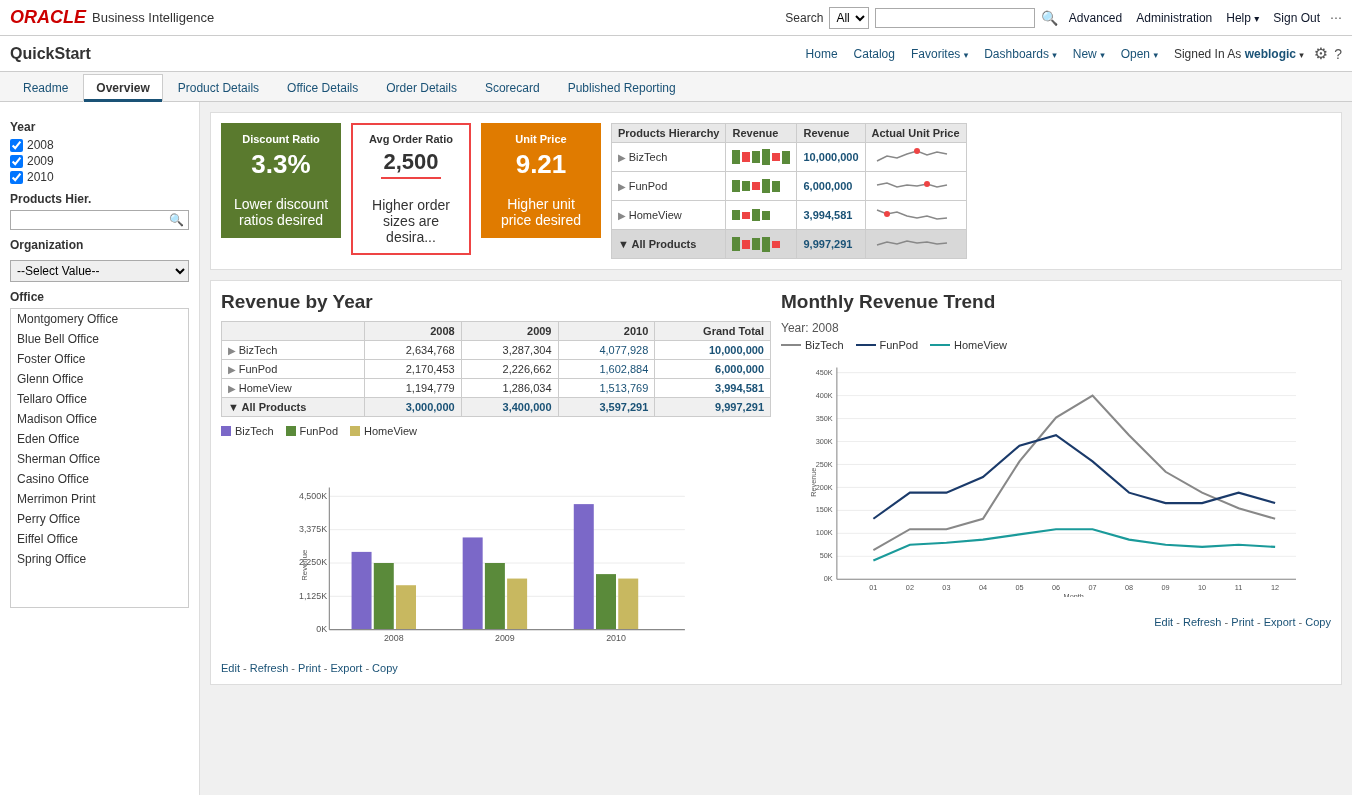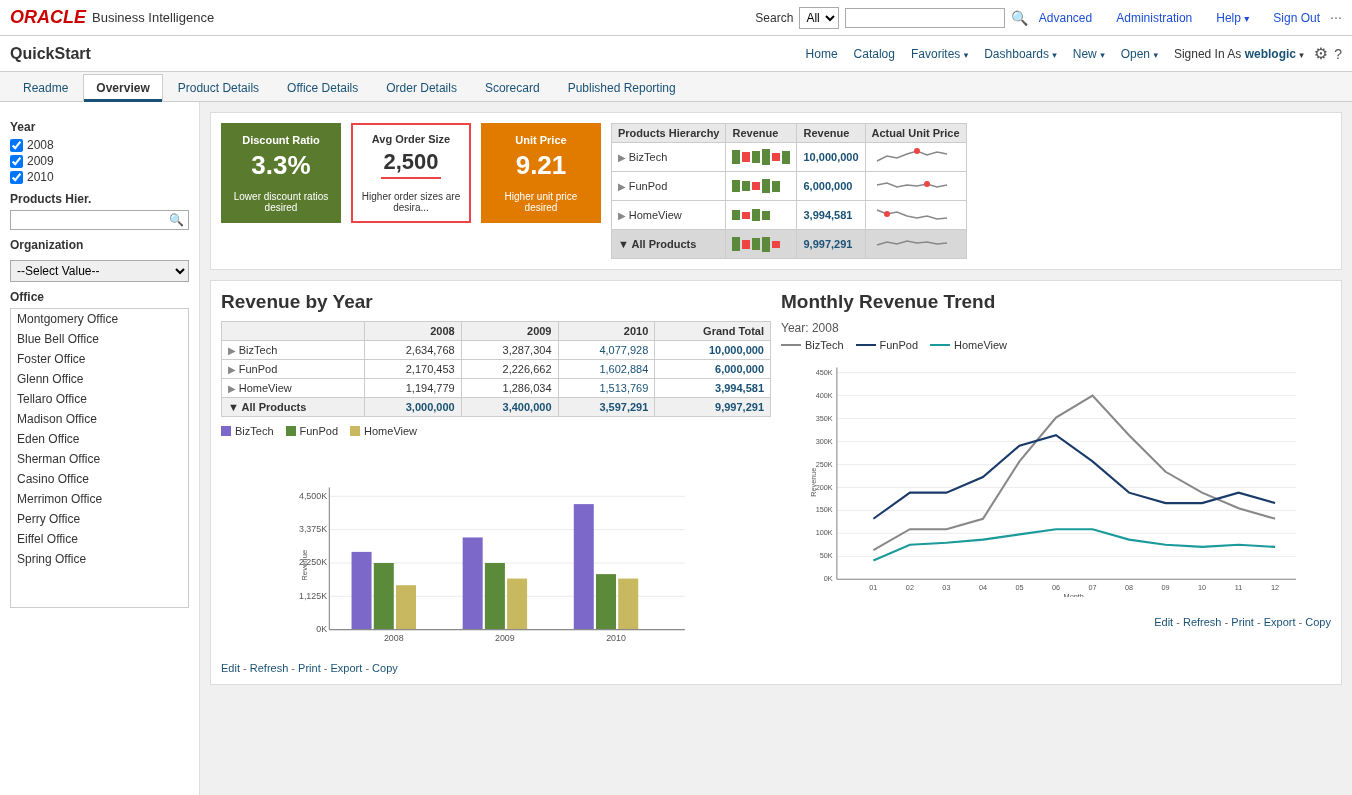--- a/index.html
+++ b/index.html
@@ -45,23 +45,23 @@
       font-size: 12px;
       cursor: pointer;
     }
     #search-icon-btn {
       cursor: pointer;
       font-size: 14px;
       color: #555;
     }
     .top-nav-links {
       display: flex;
-      gap: 24px;
-      font-size: 12px;
-      color: #1d4ed8;
+      gap: 14px;
+      font-size: 12px;
+      color: #0f172a;
     }
     .top-nav-links span { cursor: pointer; }
     .top-nav-links .dropdown-arrow { font-size: 10px; }
     #dots-icon { color: #555; margin-left: 10px; cursor: pointer; }
 
     
     #second-bar {
       background: #fff;
       border-bottom: 1px solid #ccc;
       display: flex;
@@ -238,21 +238,21 @@
       flex-direction: column;
       align-items: center;
       justify-content: center;
     }
     .kpi-card.green { background: #5a7a2e; border-color: #5a7a2e; color: #fff; }
     .kpi-card.white { background: #fff; border-color: #e44; color: #333; }
     .kpi-card.orange { background: #e07b00; border-color: #e07b00; color: #fff; }
 
     .kpi-title { font-size: 11px; font-weight: bold; margin-bottom: 4px; }
     .kpi-value { font-size: 26px; font-weight: bold; }
-    .kpi-subtitle { font-size: 10px; margin-top: 10px; }
+    .kpi-subtitle { font-size: 14px; margin-top: 16px; }
     .kpi-underline { border-bottom: 2px solid #e44; width: 60%; margin: 2px auto; }
 
     
     #products-table {
       flex: 1;
       font-size: 11px;
       border-collapse: collapse;
     }
     #products-table th {
       background: #e8e8e8;
@@ -444,40 +444,40 @@
     <div id="office-list-container">
       <div class="office-item">Montgomery Office</div>
       <div class="office-item">Blue Bell Office</div>
       <div class="office-item">Foster Office</div>
       <div class="office-item">Glenn Office</div>
       <div class="office-item">Tellaro Office</div>
       <div class="office-item">Madison Office</div>
       <div class="office-item">Eden Office</div>
       <div class="office-item">Sherman Office</div>
       <div class="office-item">Casino Office</div>
-      <div class="office-item">Merrimon Office</div>
+      <div class="office-item">Merrimon Print</div>
       <div class="office-item">Perry Office</div>
       <div class="office-item">Eiffel Office</div>
       <div class="office-item">Spring Office</div>
     </div>
 
   </div>
 
   <div id="content-area">
 
     <div id="kpi-section">
 
       <div class="kpi-card green">
         <div class="kpi-title">Discount Ratio</div>
         <div class="kpi-value">3.3%</div>
         <div class="kpi-subtitle">Lower discount ratios desired</div>
       </div>
 
       <div class="kpi-card white">
-        <div class="kpi-title">Avg Order Size</div>
+        <div class="kpi-title">Avg Order Ratio</div>
         <div class="kpi-value" style="font-size:22px;font-weight:bold;">2,500</div>
         <div class="kpi-underline"></div>
         <div class="kpi-subtitle">Higher order sizes are desira...</div>
       </div>
 
       <div class="kpi-card orange">
         <div class="kpi-title">Unit Price</div>
         <div class="kpi-value">9.21</div>
         <div class="kpi-subtitle">Higher unit price desired</div>
       </div>

